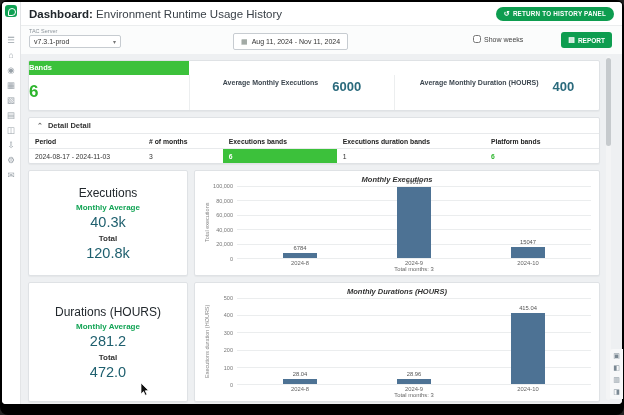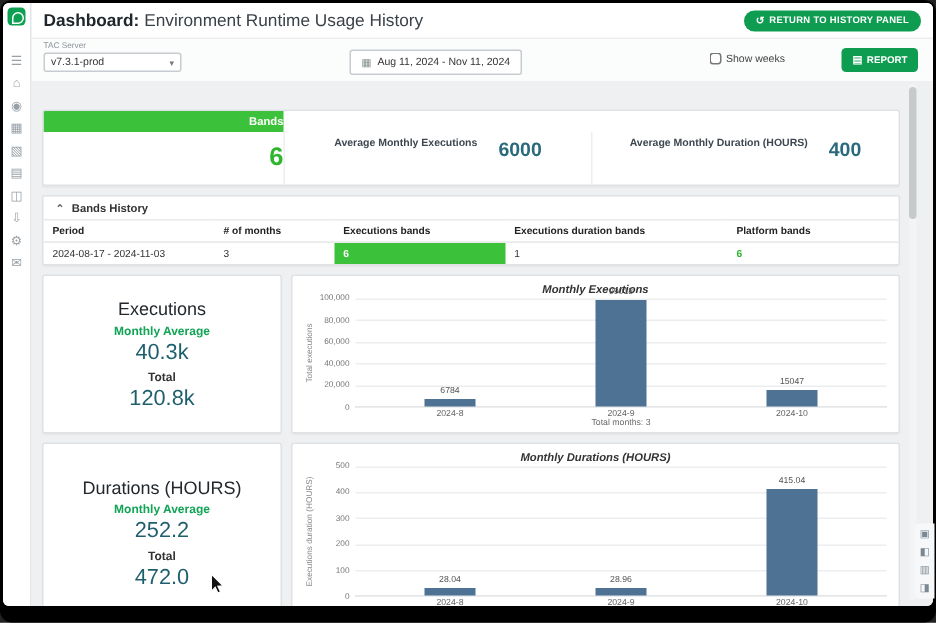--- a/index.html
+++ b/index.html
@@ -33,21 +33,21 @@
   .showweeks input{width:8px;height:8px;margin:0;cursor:pointer;}
   .report-btn{position:absolute;right:10px;top:6px;height:16px;font-size:6.5px;padding:0 7px;border-radius:3px;}
   .report-ic{font-size:7px;}
 
   
   .content{position:absolute;left:19px;top:52px;right:0;bottom:0;background:#eef0f2;padding:6px 22px 4px 7px;box-sizing:border-box;}
 
   .panel{background:#fff;border:1px solid #dfe2e5;border-radius:2px;box-shadow:0 1px 1px rgba(0,0,0,.04);}
 
   
-  .bands-summary{display:grid;grid-template-columns:160px 1fr 1fr;grid-template-rows:14px auto;text-align:right;overflow:hidden;margin-top:13px;}
+  .bands-summary{display:grid;grid-template-columns:160px 1fr 1fr;grid-template-rows:14px auto;text-align:left;overflow:hidden;}
   .bs-h{font-size:7.5px;font-weight:bold;line-height:14px;}
   .bands-h{background:#3cc13b;color:#fff;grid-column:1;}
   .def-h{grid-column:2/4;background:#f2f4f5;color:#5a6268;border-left:1px solid #e2e5e7;}
   .bands-v{grid-column:1;font-size:17px;font-weight:bold;color:#2db52d;padding:7px 0 8px;}
   .def-cell{border-left:1px solid #eceeef;display:flex;flex-direction:row;justify-content:center;gap:14px;padding:4px 0 6px;}
   .def-label{font-size:7px;font-weight:bold;color:#3d4750;}
   .def-value{font-size:13px;font-weight:bold;color:#2a6a7c;}
 
   
   .bands-detail{margin-top:6px;}
@@ -160,21 +160,21 @@
         </div>
         <div class="def-cell">
           <div class="def-label">Average Monthly Duration (HOURS)</div>
           <div class="def-value">400</div>
         </div>
       </div>
 
       <div class="panel bands-detail">
         <div class="bd-header">
           <span class="chev">⌃</span>
-          <span>Bands History</span>
+          <span>Detail Detail</span>
         </div>
         <table class="bd-table">
           <colgroup>
               <col style="width:20%">
               <col style="width:14%">
               <col style="width:20%">
               <col style="width:26%">
               <col style="width:20%">
             </colgroup>
           <thead>
@@ -249,21 +249,21 @@
               <div class="cat">2024-10</div>
             </div>
           <div class="xlabel">Total months: 3</div>
         </div>
       </div>
 
       <div class="charts-row row-dur">
         <div class="panel stats">
           <div class="stats-title">Durations (HOURS)</div>
           <div class="stats-avg-label">Monthly Average</div>
-          <div class="stats-value">252.2</div>
+          <div class="stats-value">281.2</div>
           <div class="stats-total-label">Total</div>
           <div class="stats-value">472.0</div>
         </div>
         <div class="panel chartbox">
           <div class="chart-title">Monthly Durations (HOURS)</div>
           <div class="chart-body">
             <div class="ylabel">Executions duration (HOURS)</div>
             <div class="yticks">
                 <div class="ytick" style="top: 0%;">500</div>
                 <div class="ytick" style="top: 20%;">400</div>

